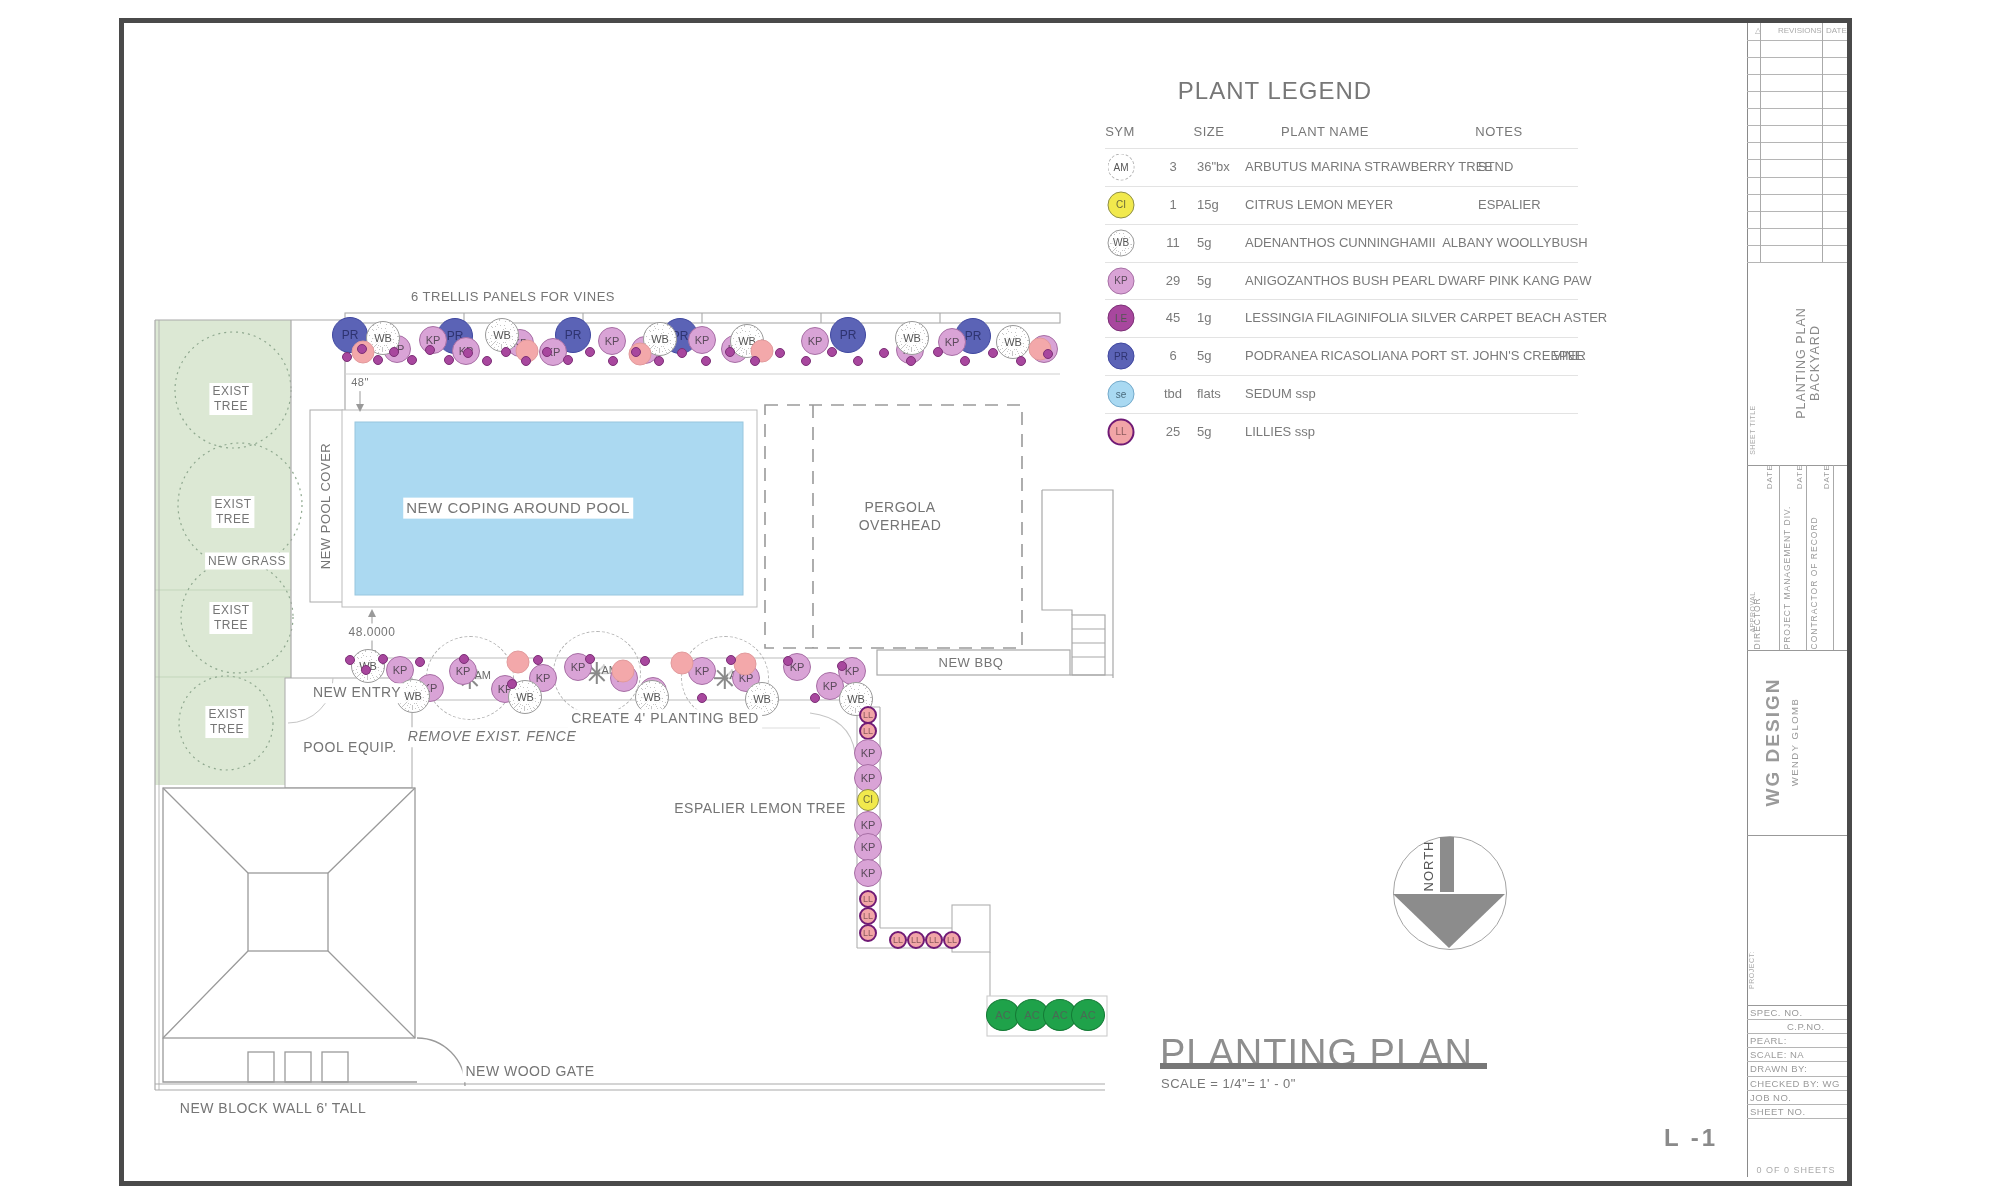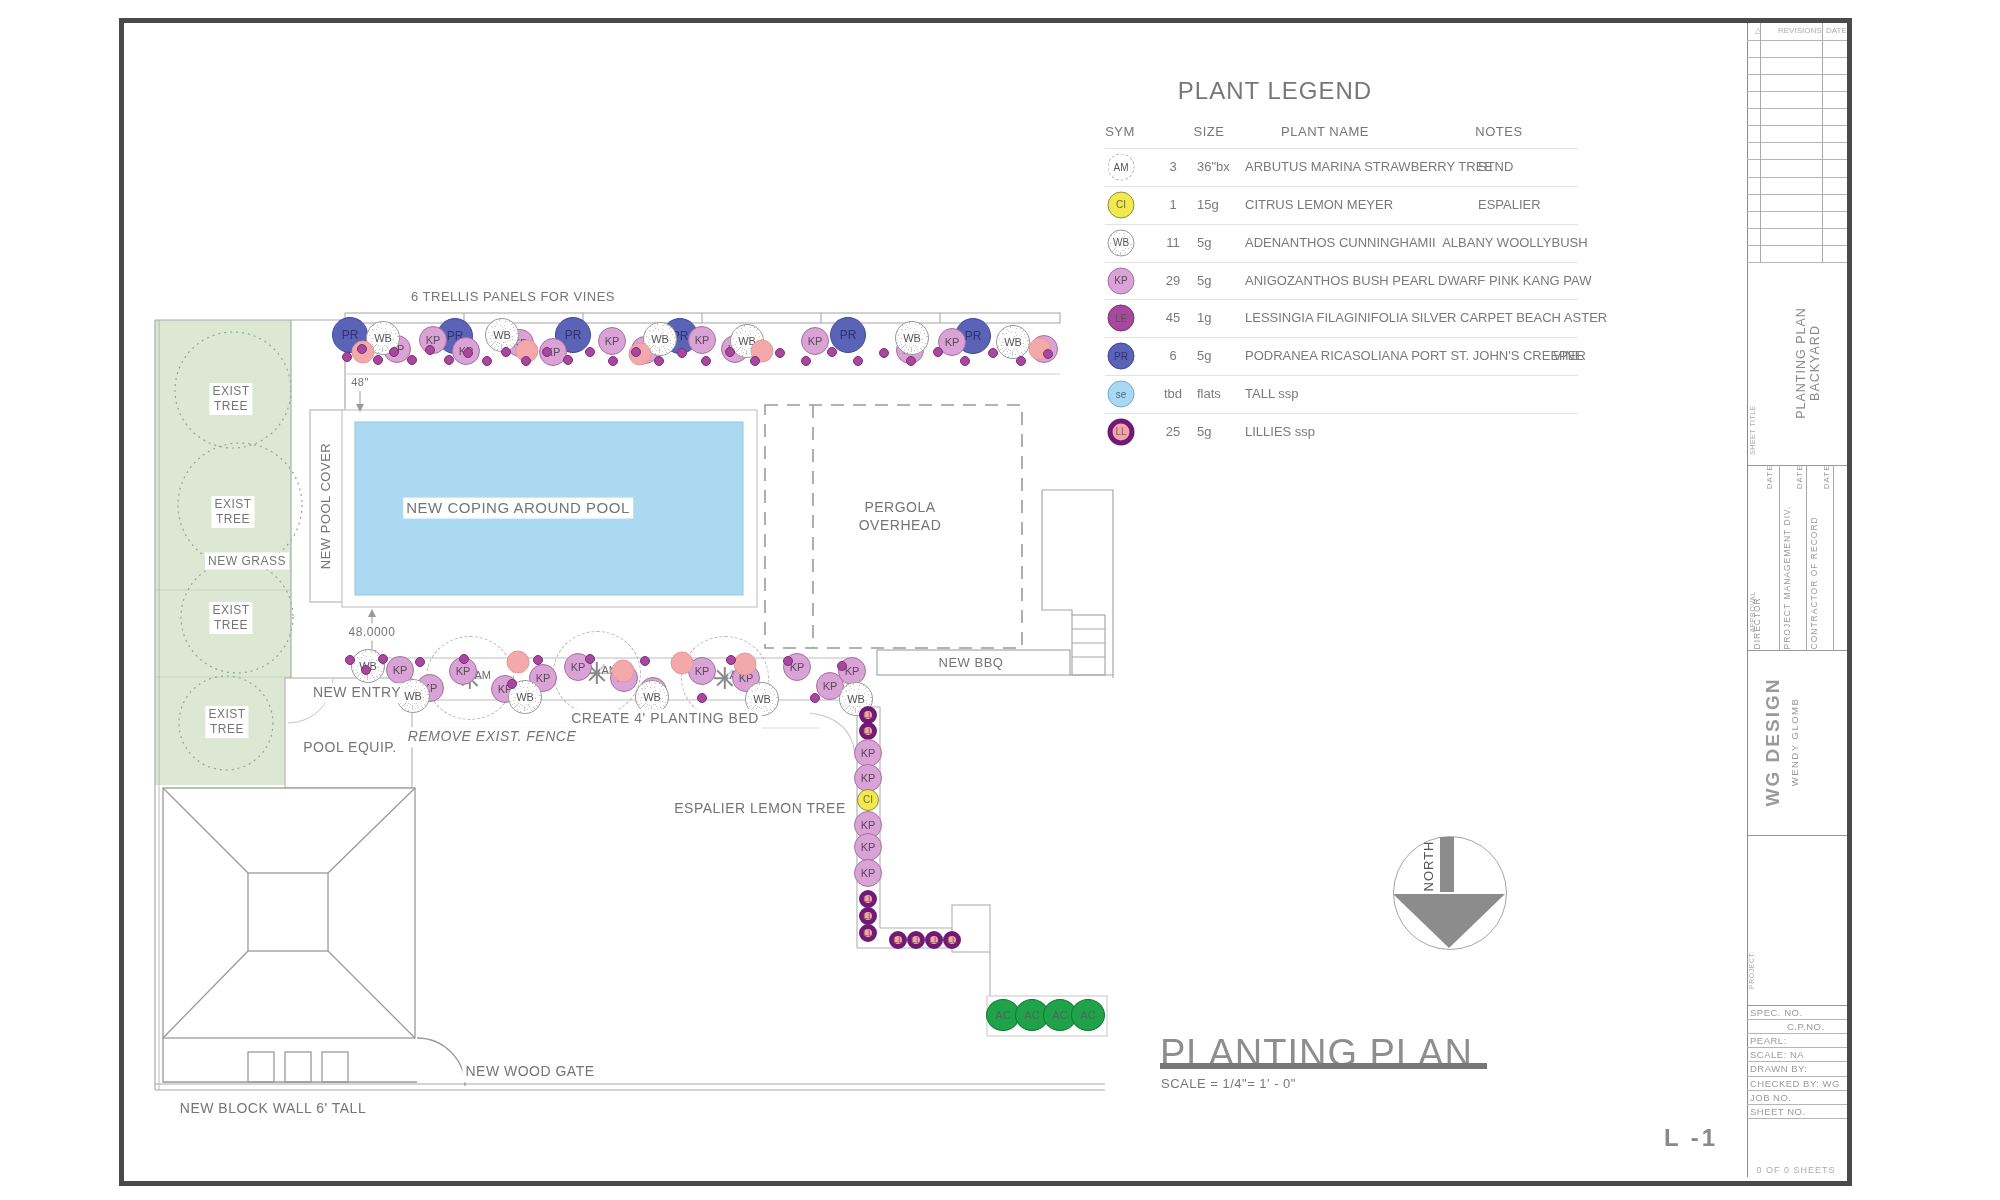--- a/index.html
+++ b/index.html
@@ -13,21 +13,21 @@
 
   .sym{position:absolute;transform:translate(-50%,-50%);border-radius:50%;display:flex;
        align-items:center;justify-content:center;box-sizing:border-box;color:#555;
        font-family:"Liberation Sans",sans-serif;line-height:1;}
   .t-PR{background:#5b63b6;border:1.5px solid #3f47a0;color:#2e3370;}
   .t-KP{background:#d9a3d6;border:1px solid #a76fa5;color:#5c4a5c;}
   .t-WB{background:#fff;background-image:repeating-conic-gradient(#c6c6c6 0 1.3deg,#ffffff 1.3deg 14deg);
         border:1px solid #9a9a9a;color:#555;}
   .t-WB i{font-style:normal;background:rgba(255,255,255,.75);padding:0 1px;border-radius:2px;}
   .t-LE{background:#a8479e;border:1px solid #7c2f76;}
-  .t-LL{background:#f2a5a7;border:5px solid #701a75;color:#8a5a5c;}
+  .t-LL{background:#f2a5a7;border:2px solid #701a75;color:#8a5a5c;}
   .t-LLp{background:#f3a8aa;border:1px solid #e29a9c;}
   .t-CI{background:#f1e94d;border:1px solid #8f8f46;color:#6a6a3a;}
   .t-se{background:#a9d9f2;border:1px solid #73aacb;color:#4a6a7c;}
   .t-AC{background:#1fa24a;border:1px solid #157a36;color:#4a6a55;border-radius:50%;}
   .t-AM{background:transparent;border:1.5px dashed #b2b2b2;}
   .lg.t-AM{background:#fff;}
   .am-spoke{position:absolute;left:50%;top:50%;width:22px;height:1.6px;background:#8a8a8a;}
   .am-lbl{position:absolute;left:54%;top:40%;color:#6a6a6a;font-size:11px;background:rgba(255,255,255,.6);padding:0 1px;}
 
   .plan-label{position:absolute;transform:translate(-50%,-50%);white-space:pre-line;text-align:center;
@@ -390,21 +390,21 @@
       <div class="lg-line" style="top: 337.25px;"></div>
       <div class="sym lg t-PR" style="left: 1121px; top: 356.25px; width: 27px; height: 27px; font-size: 10px;">PR</div>
       <div class="lg-txt" style="left: 1173px; top: 348.25px; transform: translateX(-50%);">6</div>
       <div class="lg-txt" style="left: 1197px; top: 348.25px;">5g</div>
       <div class="lg-txt" style="left: 1245px; top: 348.25px;">PODRANEA RICASOLIANA PORT ST. JOHN'S CREEPER</div>
       <div class="lg-txt" style="left: 1553px; top: 348.25px;">VINE</div>
       <div class="lg-line" style="top: 375.1px;"></div>
       <div class="sym lg t-se" style="left: 1121px; top: 394.1px; width: 27px; height: 27px; font-size: 10px;">se</div>
       <div class="lg-txt" style="left: 1173px; top: 386.1px; transform: translateX(-50%);">tbd</div>
       <div class="lg-txt" style="left: 1197px; top: 386.1px;">flats</div>
-      <div class="lg-txt" style="left: 1245px; top: 386.1px;">TALL ssp</div>
+      <div class="lg-txt" style="left: 1245px; top: 386.1px;">SEDUM ssp</div>
       <div class="lg-line" style="top: 412.95px;"></div>
       <div class="sym lg t-LL" style="left: 1121px; top: 431.95px; width: 27px; height: 27px; font-size: 10px;">LL</div>
       <div class="lg-txt" style="left: 1173px; top: 423.95px; transform: translateX(-50%);">25</div>
       <div class="lg-txt" style="left: 1197px; top: 423.95px;">5g</div>
       <div class="lg-txt" style="left: 1245px; top: 423.95px;">LILLIES ssp</div>
     </div>
 
   <div id="plan-title">PLANTING PLAN</div>
   <div id="plan-title-rule"></div>
   <div id="plan-scale">SCALE = 1/4"= 1' - 0"</div>

